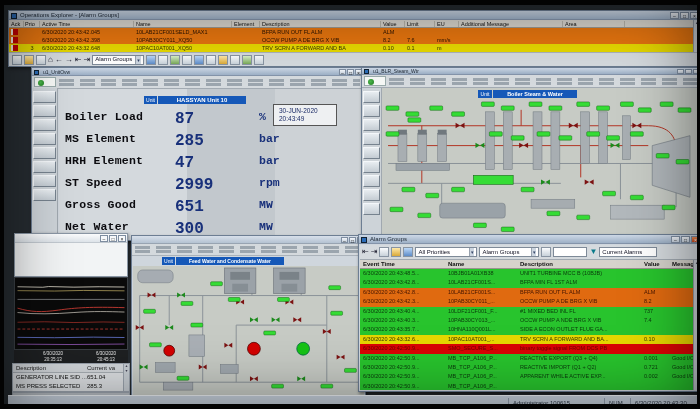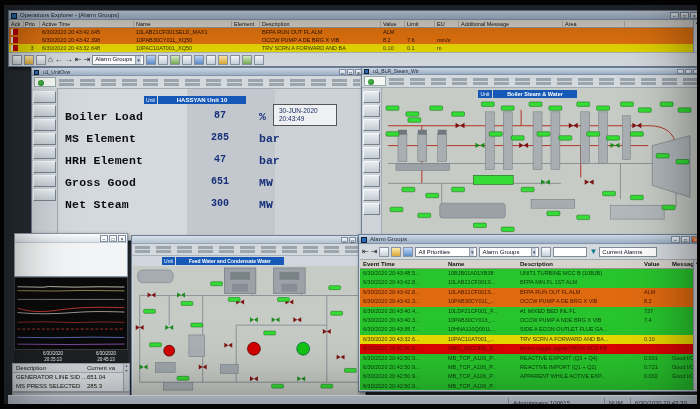--- a/index.html
+++ b/index.html
@@ -60,21 +60,21 @@
   #w-unit .rightstrip { position:absolute; left:216px; top:0; right:0; bottom:0; background:#cdd2d6; }
   .badge { position:absolute; height:8px; background:#1558b8; color:#fff; text-align:center; font-size:5px; line-height:8px; }
   .bluebar { position:absolute; height:8px; background:#1558b8; color:#fff; text-align:center; font-weight:bold; }
   #w-unit .badge { left:85px; width:13px; top:7px; }
   #w-unit .bluebar { left:99px; width:88px; top:7px; font-size:6px; line-height:8px; }
   .datebox { position:absolute; left:214px; top:15px; width:64px; height:22px; background:#eef0f2; border:1px solid #555;
              font-size:6.5px; color:#1a2a66; padding:2px 0 0 5px; line-height:8px; }
   .urows { position:absolute; left:0; right:0; top:17px; }
   .urow { position:relative; height:22px;font-family:Liberation Mono, monospace; }
   .ulabel { position:absolute; left:6px; top:4px; font-size:11.5px; font-weight:bold; color:#0c0c10; letter-spacing:.2px; }
-  .uval { position:absolute; left:128px; width:66px; top:4px; font-size:10px; font-weight:bold; color:#18307a; text-align:center; }
+  .uval { position:absolute; left:116px; width:66px; top:4px; font-size:16px; font-weight:bold; color:#18307a; text-align:left; }
   .uunit { position:absolute; left:200px; top:4px; font-size:11.5px; font-weight:bold; color:#18307a; }
 
   
   #w-boiler { left:357px; top:62px; width:341px; height:170px; }
   #w-boiler .sidebar { width:20px; }
   #w-boiler .diagram { position:absolute; left:20px; right:1px; top:20px; bottom:1px; background:#c7cbc5; }
   #w-boiler .badge { left:96px; width:14px; top:2px; }
   #w-boiler .bluebar { left:111px; width:84px; top:2px; font-size:5.5px; line-height:8px; }
 
   
@@ -285,26 +285,31 @@
             <span class="ulabel">MS Element</span>
             <span class="uval">285</span>
             <span class="uunit">bar</span>
           </div>
             <div class="urow">
             <span class="ulabel">HRH Element</span>
             <span class="uval">47</span>
             <span class="uunit">bar</span>
           </div>
             <div class="urow">
+            <span class="ulabel">ST Speed</span>
+            <span class="uval">2999</span>
+            <span class="uunit">rpm</span>
+          </div>
+            <div class="urow">
             <span class="ulabel">Gross Good</span>
             <span class="uval">651</span>
             <span class="uunit">MW</span>
           </div>
             <div class="urow">
-            <span class="ulabel">Net Steam</span>
+            <span class="ulabel">Net Water</span>
             <span class="uval">300</span>
             <span class="uunit">MW</span>
           </div>
       </div>
     </div>
   </div>
 
   <div class="win" id="w-boiler">
     <div class="tbar" style="height:7px;font-size:5px;line-height:7px;">
       <span class="appico" style="width:5px;height:5px;top:1px;"></span>

